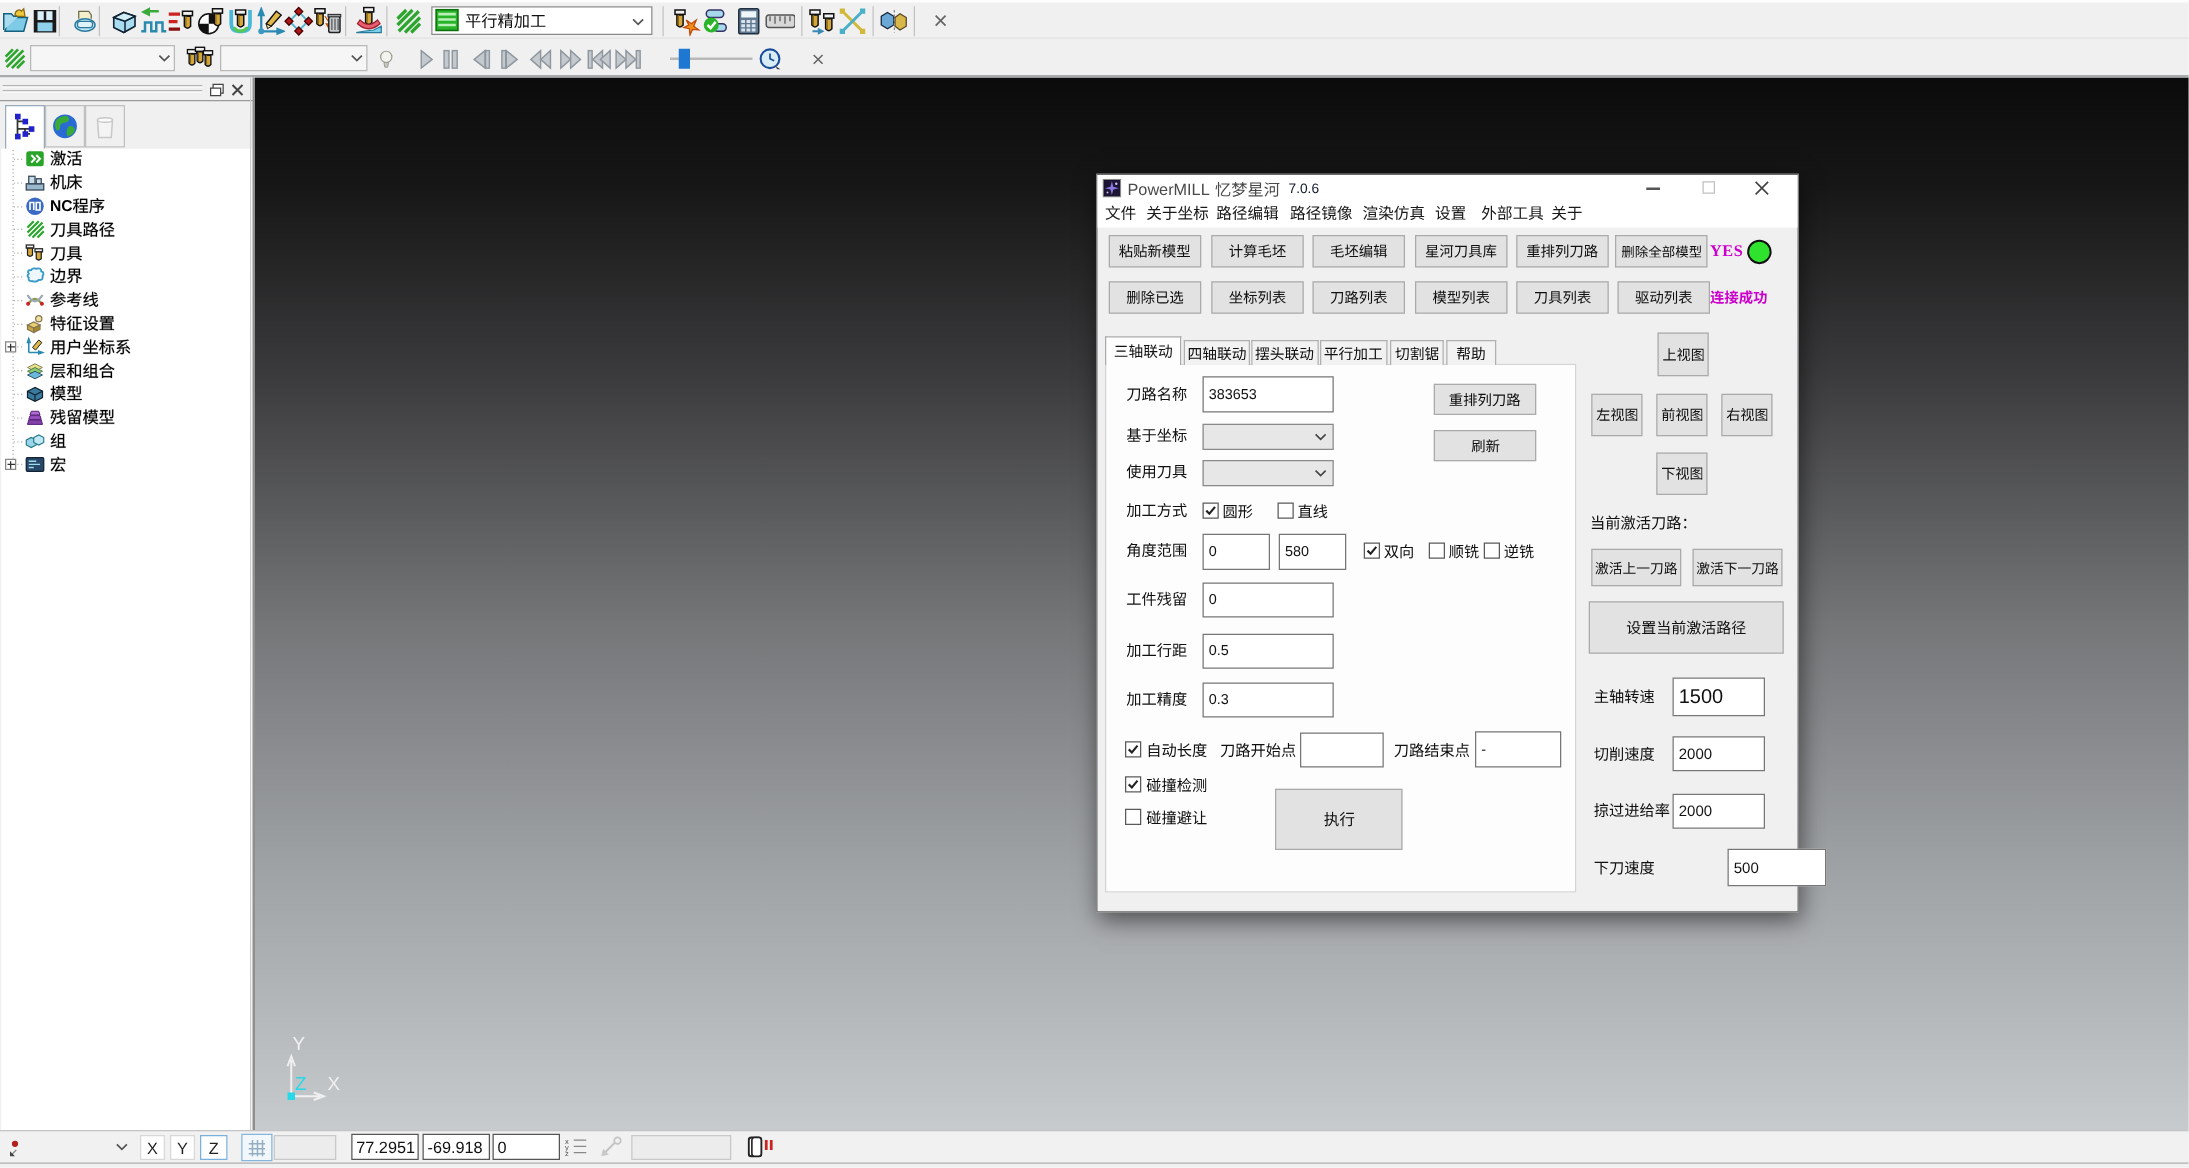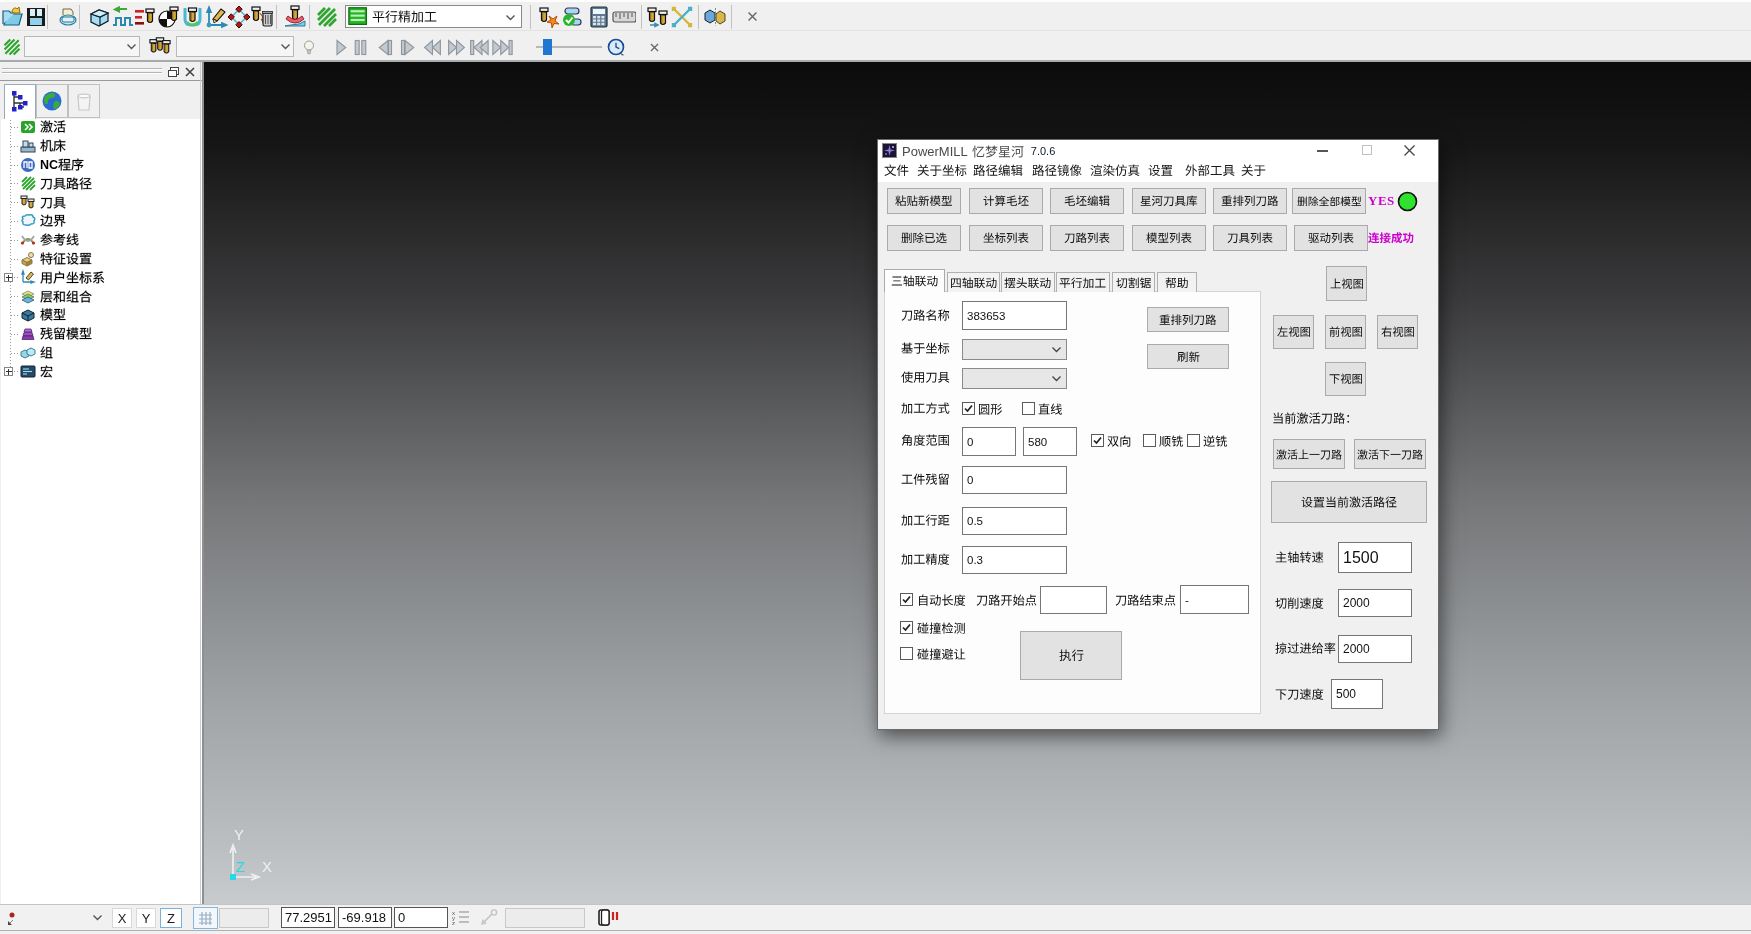--- a/index.html
+++ b/index.html
@@ -1271,21 +1271,21 @@
     <div class="lb" style="left:1275px;top:688px">
       <svg class="ct " width="48.8" height="12.2" viewBox="0 0 4000 1000">
         <g fill="#111" transform="translate(0,880) scale(1,-1)">
           <use href="#g4e0b" x="0"></use>
           <use href="#g5200" x="1000"></use>
           <use href="#g901f" x="2000"></use>
           <use href="#g5ea6" x="3000"></use>
         </g>
       </svg>
     </div>
-    <div class="i" style="left:1331px;top:679px;width:52px;height:30px">
+    <div class="i" style="left:1382px;top:679px;width:79px;height:30px">
       <span style="font-size:12px">500</span>
     </div>
 <svg width="0" height="0" style="position:absolute">
       <defs>
         <path id="g5e73" d="M174 630C213 556 252 459 266 399L337 424C323 482 282 578 242 650ZM755 655C730 582 684 480 646 417L711 396C750 456 797 552 834 633ZM52 348V273H459V-79H537V273H949V348H537V698H893V773H105V698H459V348Z"></path>
         <path id="g884c" d="M435 780V708H927V780ZM267 841C216 768 119 679 35 622C48 608 69 579 79 562C169 626 272 724 339 811ZM391 504V432H728V17C728 1 721 -4 702 -5C684 -6 616 -6 545 -3C556 -25 567 -56 570 -77C668 -77 725 -77 759 -66C792 -53 804 -30 804 16V432H955V504ZM307 626C238 512 128 396 25 322C40 307 67 274 78 259C115 289 154 325 192 364V-83H266V446C308 496 346 548 378 600Z"></path>
         <path id="g7cbe" d="M51 762C77 693 101 602 106 543L161 556C154 616 131 706 103 775ZM328 779C315 712 286 614 264 555L311 540C336 596 367 689 391 763ZM41 504V434H170C139 324 83 192 30 121C42 101 62 68 69 45C110 104 150 198 182 294V-78H251V319C281 266 316 201 330 167L381 224C361 256 277 381 251 412V434H363V504H251V837H182V504ZM636 840V759H426V701H636V639H451V584H636V517H398V458H960V517H707V584H912V639H707V701H934V759H707V840ZM823 341V266H532V341ZM460 398V-79H532V84H823V-2C823 -13 819 -17 806 -17C794 -18 753 -18 707 -16C717 -34 726 -60 729 -79C792 -79 833 -78 860 -68C886 -57 893 -39 893 -2V398ZM532 212H823V137H532Z"></path>
         <path id="g52a0" d="M572 716V-65H644V9H838V-57H913V716ZM644 81V643H838V81ZM195 827 194 650H53V577H192C185 325 154 103 28 -29C47 -41 74 -64 86 -81C221 66 256 306 265 577H417C409 192 400 55 379 26C370 13 360 9 345 10C327 10 284 10 237 14C250 -7 257 -39 259 -61C304 -64 350 -65 378 -61C407 -57 426 -48 444 -22C475 21 482 167 490 612C490 623 490 650 490 650H267L269 827Z"></path>
         <path id="g5de5" d="M52 72V-3H951V72H539V650H900V727H104V650H456V72Z"></path>
         <path id="g6fc0" d="M340 551H517V471H340ZM340 682H517V604H340ZM64 786C114 750 173 696 203 659L249 708C219 744 157 794 107 829ZM35 509C83 478 144 432 173 402L218 453C187 483 125 527 77 555ZM46 -26 107 -65C148 25 197 146 232 248L179 286C140 177 85 50 46 -26ZM692 841C674 685 640 534 582 432V738H444L479 830L401 841C396 811 384 771 374 738H278V415H575C590 403 614 377 624 366C640 392 655 422 669 454C684 359 708 257 748 163C707 82 653 16 579 -35C594 -46 620 -70 629 -81C692 -32 742 25 781 93C817 27 863 -33 922 -79C932 -61 956 -32 970 -19C905 27 855 91 817 164C867 277 896 415 914 579H960V648H728C741 706 752 768 760 830ZM366 394 390 339H237V276H336V240C336 167 322 50 198 -37C215 -49 238 -68 250 -81C345 -12 381 74 393 151H509C504 53 498 14 488 3C482 -4 475 -6 462 -6C450 -6 417 -5 381 -2C391 -18 397 -44 399 -64C436 -66 474 -65 494 -64C516 -62 532 -56 546 -40C564 -18 570 39 577 185C578 194 578 213 578 213H400V238V276H612V339H462C453 362 441 389 429 410ZM849 579C836 451 816 339 782 244C742 348 720 462 707 566L711 579Z"></path>

